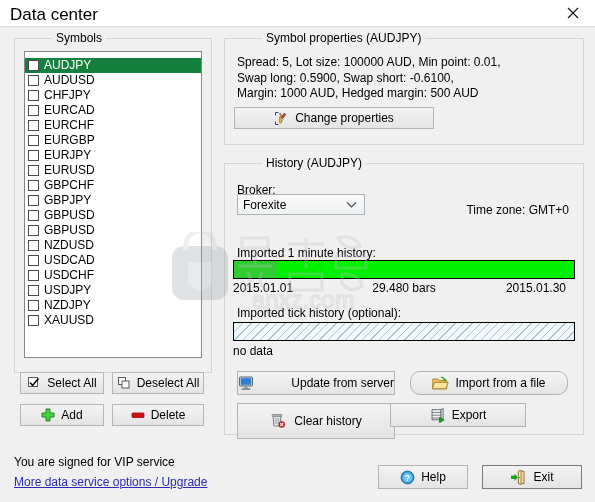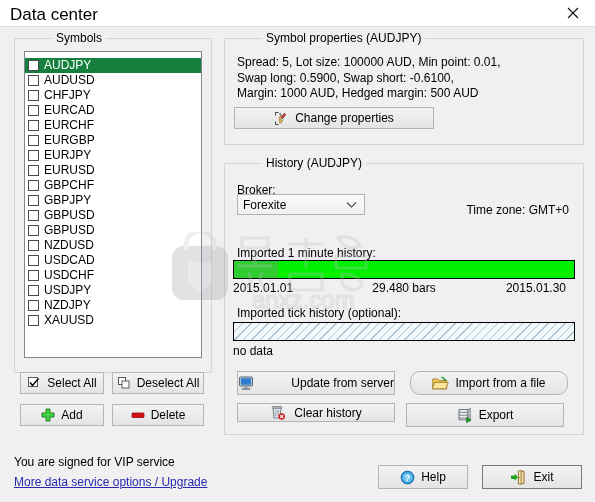--- a/index.html
+++ b/index.html
@@ -115,22 +115,22 @@
 
   #btn-select-all  { left: 20px;  top: 372px; width: 84px; height: 22px; }
   #btn-deselect-all{ left: 112px; top: 372px; width: 92px; height: 22px; }
   #btn-add         { left: 20px;  top: 404px; width: 84px; height: 22px; }
   #btn-delete      { left: 112px; top: 404px; width: 92px; height: 22px; }
 
   #btn-change-props{ left: 234px; top: 107px; width: 200px; height: 22px; }
 
   #btn-update-server{ left: 237px; top: 371px; width: 158px; height: 24px; justify-content: space-between; }
   #btn-import-file  { left: 410px; top: 371px; width: 158px; height: 24px; border-radius: 10px; }
-  #btn-clear-history{ left: 237px; top: 403px; width: 158px; height: 19px; gap: 8px; }
-  #btn-export       { left: 406px; top: 403px; width: 158px; height: 24px; }
+  #btn-clear-history{ left: 237px; top: 403px; width: 158px; height: 36px; gap: 8px; }
+  #btn-export       { left: 390px; top: 403px; width: 136px; height: 24px; }
 
   #btn-help { left: 378px; top: 465px; width: 90px; height: 24px; }
   #btn-exit { left: 482px; top: 465px; width: 100px; height: 24px;
               border: 1px solid #7a7a7a; }
 
   
   .props-text {
     position: absolute;
     left: 12px; top: 16px;
     font-size: 12px;

